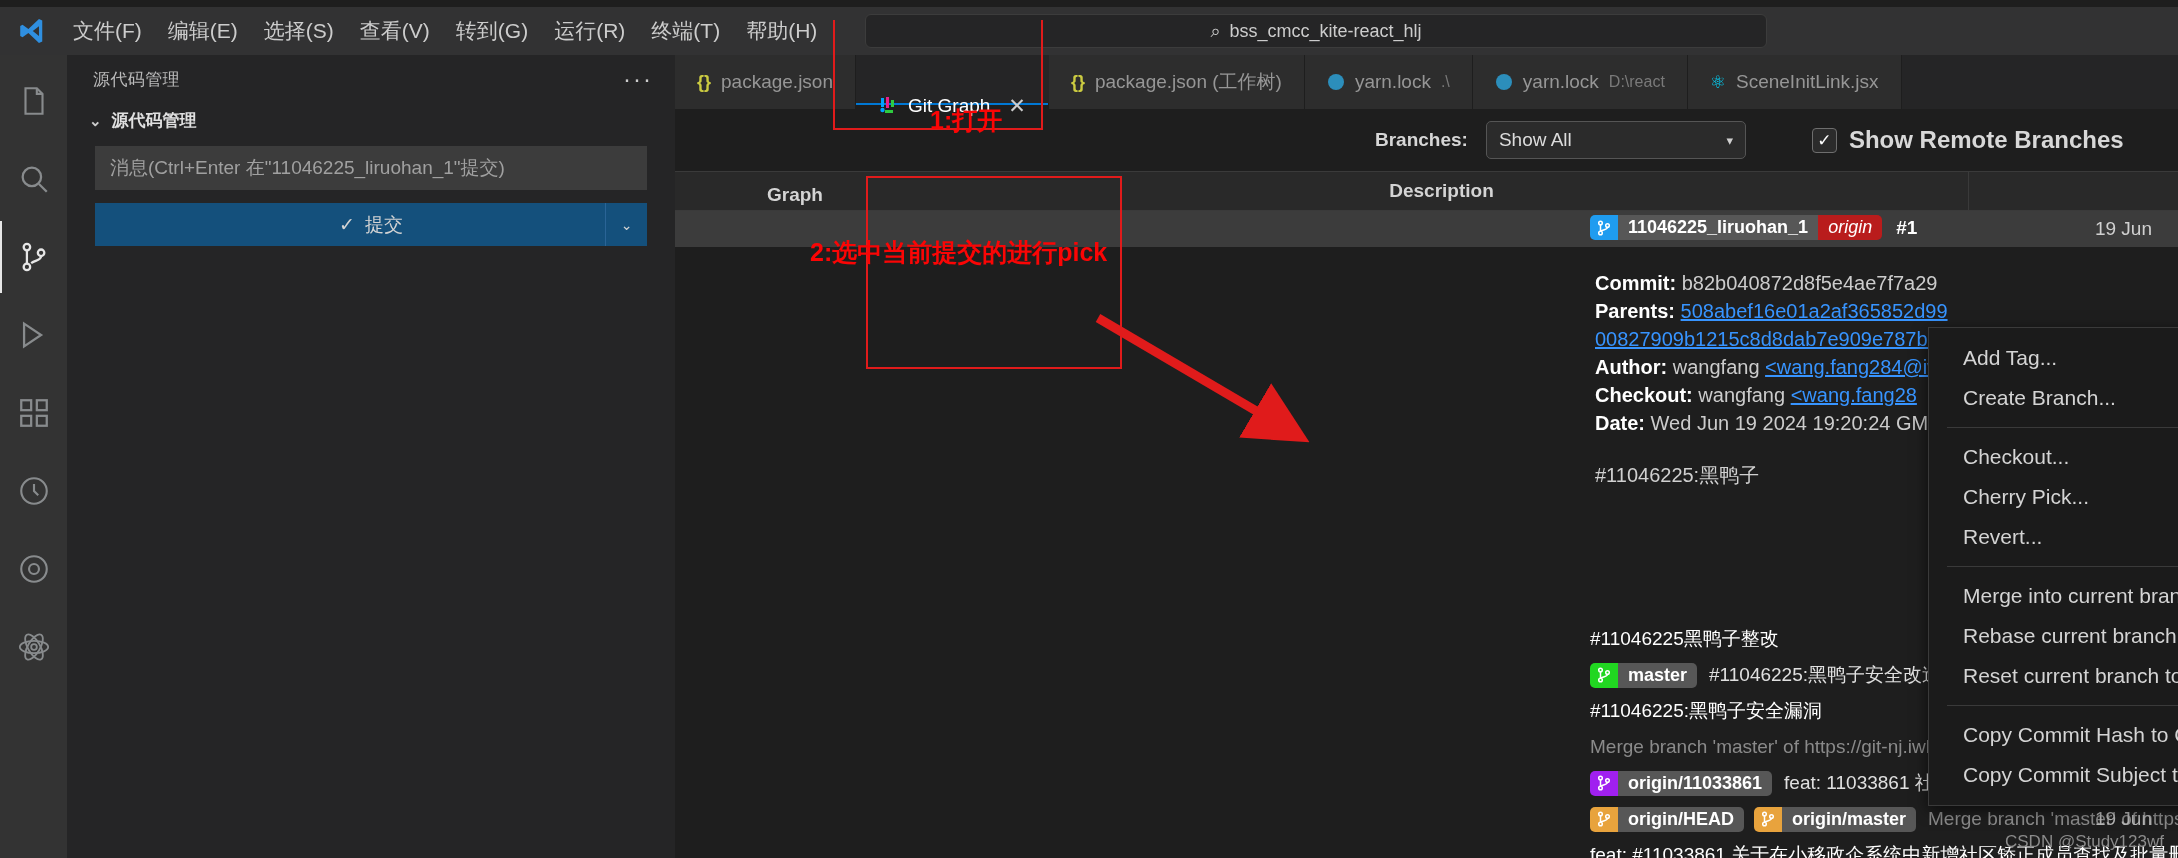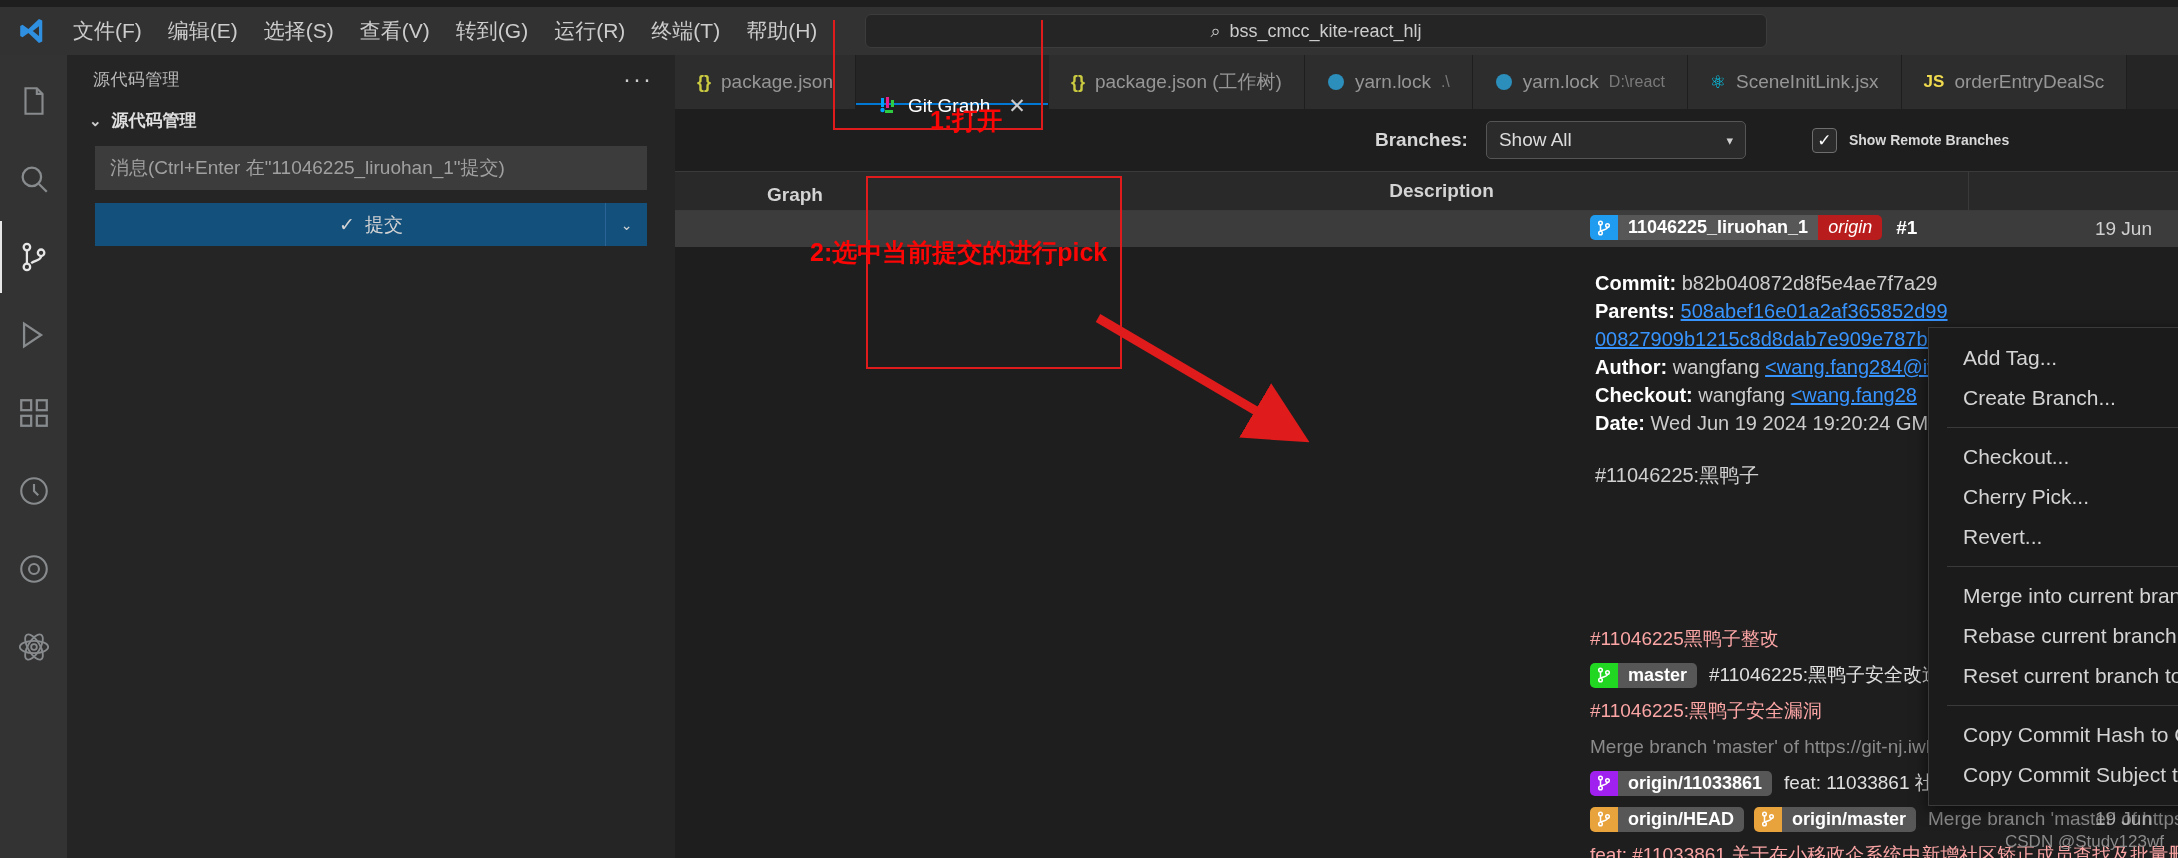--- a/index.html
+++ b/index.html
@@ -108,21 +108,21 @@
     width: 260px; height: 38px; background:#2b2b2b; border:1px solid #555; border-radius: 5px;
     display:flex; align-items:center; justify-content:space-between; padding: 0 12px;
     font-size: 19px; color:#dcdcdc;
   }
   .gg-select .dn { font-size: 13px; color:#cfcfcf; }
   .gg-check { display:flex; align-items:center; gap: 12px; margin-left: 48px; }
   .cbox {
     width: 25px; height: 25px; border:1px solid #6e6e6e; border-radius:4px; background:#2b2b2b;
     display:flex; align-items:center; justify-content:center; font-size: 17px; color:#ffffff;
   }
-  .gg-check .t { font-weight:bold; font-size: 14px; color:#d8d8d8; }
+  .gg-check .t { font-weight:bold; font-size: 24px; color:#d8d8d8; }
 
   .gg-header {
     height: 40px; flex: 0 0 40px; background:#292929; border-top:1px solid #3a3a3a; border-bottom:1px solid #3a3a3a;
     display:flex; align-items:center; font-size: 19px; font-weight:bold; color:#d4d4d4;
   }
   .col-graph { width: 240px; text-align:center;margin-top:8px; }
   .col-desc { flex:1 1 auto; text-align:center; }
   .col-date { width: 210px; border-left:1px solid #3a3a3a; height:100%; }
 
   .gg-rows { flex:1 1 auto; position:relative; overflow:hidden; }
@@ -145,21 +145,21 @@
     position:absolute; left: 0; right: 0; top: 36px; bottom: 0; background:#1e1e1e;
   }
   .detail-inner { position:absolute; left: 920px; top: 22px; font-size: 20px; line-height: 28px; }
   .detail-inner b { color:#ffffff; }
   .lnk { color:#3794ff; text-decoration: underline; }
   .detail-msg { position:absolute; left: 920px; top: 215px; font-size: 20px; color:#d0d0d0; }
 
   
   .lower { position:absolute; left:0; right:0; top: 410px; bottom:0; }
   .crow { height: 36px; display:flex; align-items:center; position:relative; font-size: 19px; }
-  .crow .msg { position:absolute; left: 915px; white-space:nowrap; color:#fca5a5; }
+  .crow .msg { position:absolute; left: 915px; white-space:nowrap; color:#ffffff; }
   .crow .msg.dim { color:#8a8a8a; }
   .crow .date { position:absolute; right: 26px; color:#b6b6b6; }
   .crow .chips { position:absolute; left: 915px; display:flex; align-items:center; gap: 10px; }
   .crow .chips .after { color:#e0e0e0; margin-left: 2px; white-space:nowrap; }
   .crow .chips .after.dim { color:#8a8a8a; }
 
   svg.graph { position:absolute; left:0; top:0; pointer-events:none; }
 
   
   .ctxmenu {
@@ -324,24 +324,20 @@
             <svg width="18" height="18" viewBox="0 0 18 18">
                 <circle cx="9" cy="9" r="8" fill="#2c8ebb"></circle>
               </svg>
           </span>
           <span>yarn.lock</span>
           <span class="sub">D:\react</span>
         </div>
         <div class="tab">
           <span class="tabicon react">⚛</span>
           <span>SceneInitLink.jsx</span>
-        </div>
-        <div class="tab">
-          <span class="tabicon js">JS</span>
-          <span>orderEntryDealSc</span>
         </div>
       </div>
 
       <div class="gg">
 
         <div class="gg-controls">
           <span class="lbl">Branches:</span>
           <div class="gg-select">
             <span>Show All</span>
             <span class="dn">▾</span>

